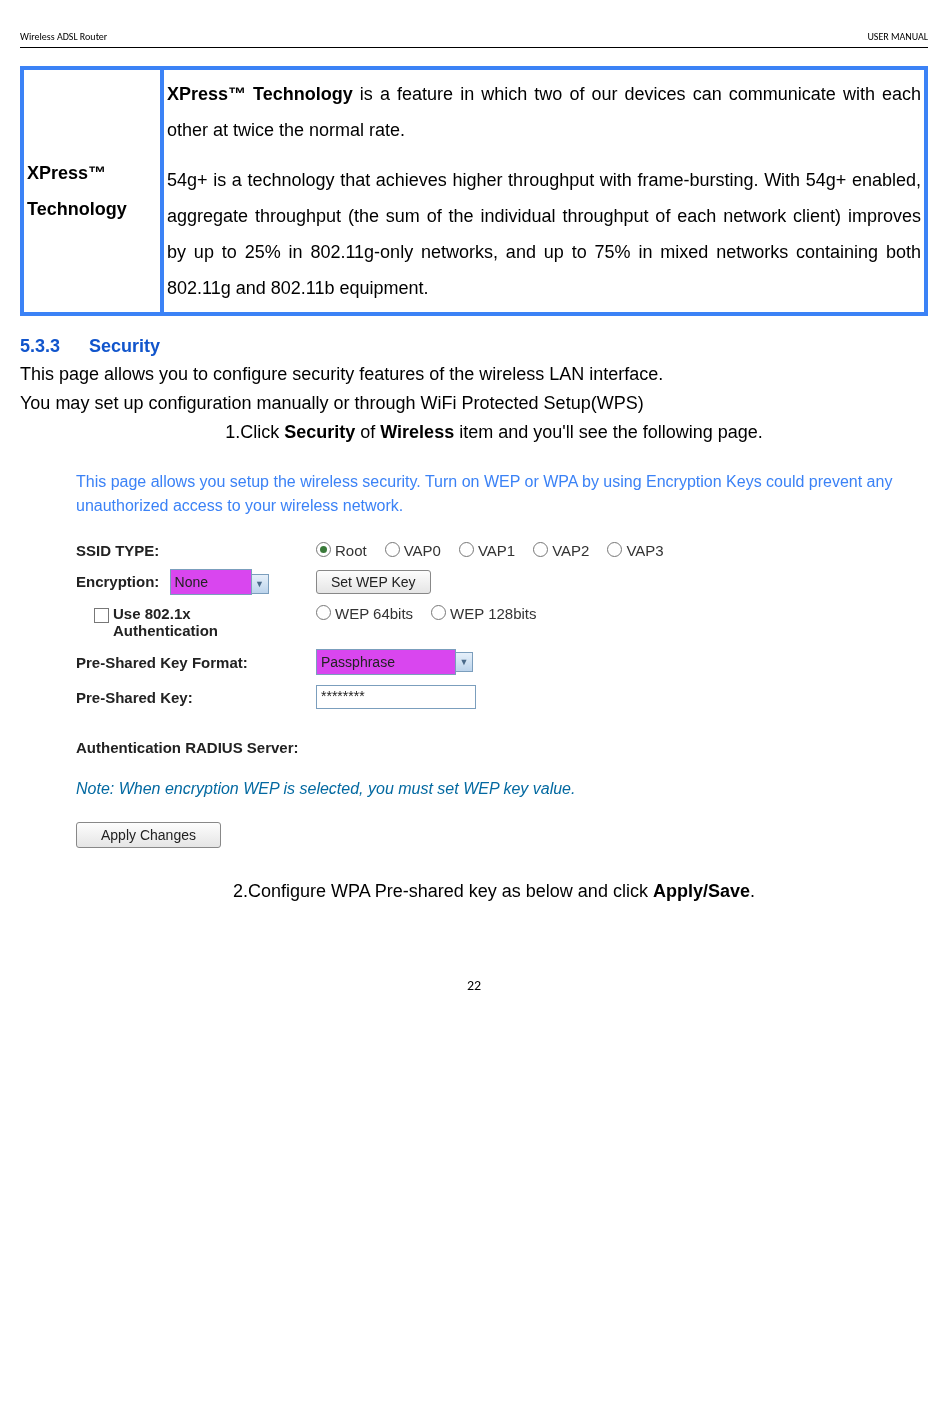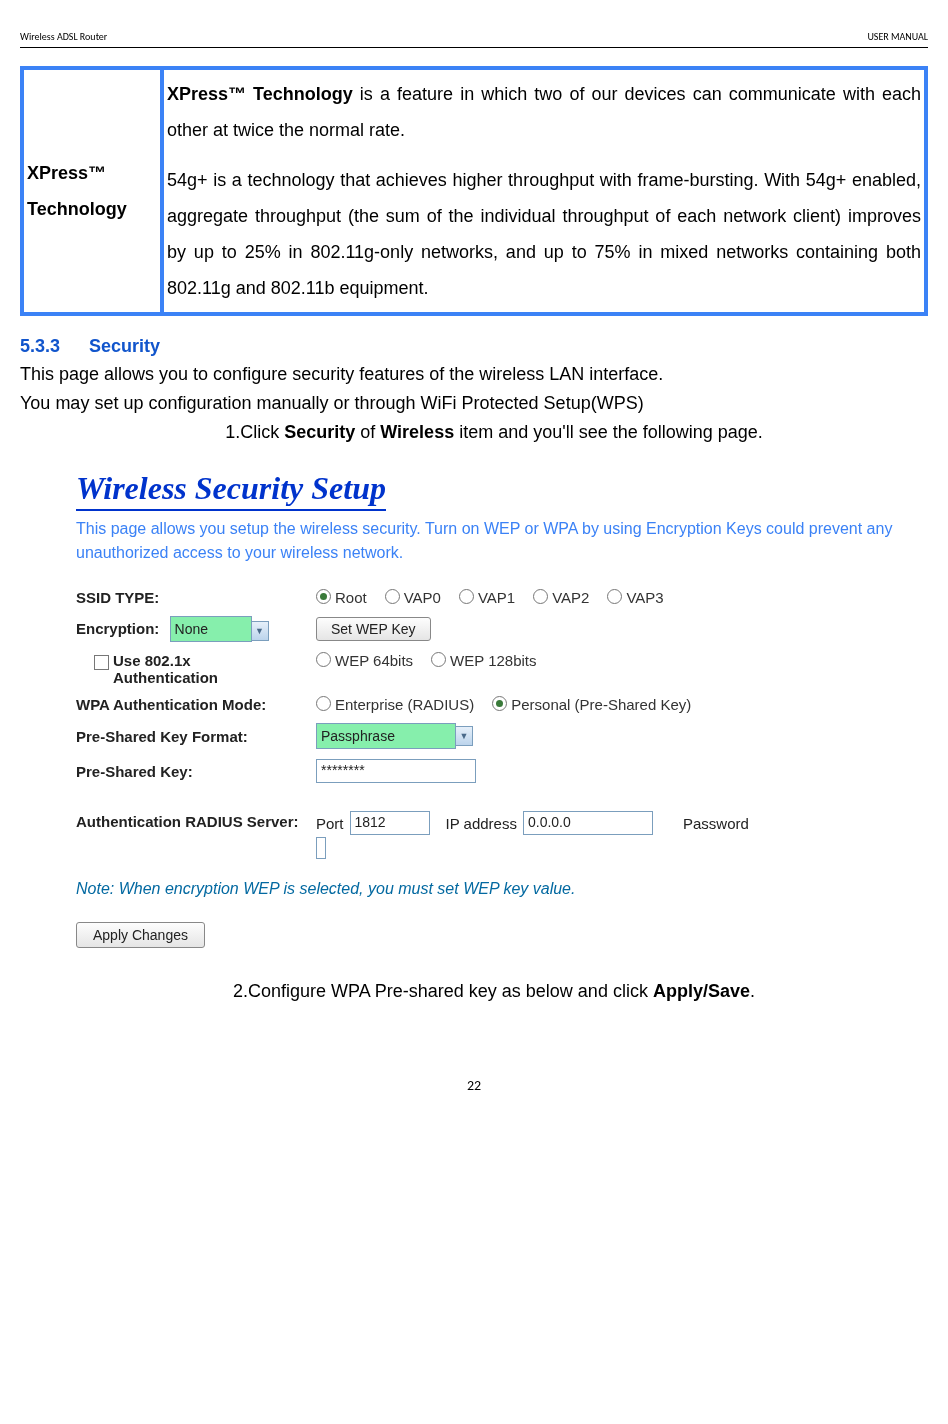--- a/index.html
+++ b/index.html
@@ -131,21 +131,21 @@
       background: #fff;
     }
     .radio-option {
       display: inline-flex;
       align-items: flex-start;
       margin-right: 18px;
       color: #333;
     }
     .select-box {
       border: 1px solid #7b9ebd;
-      background: #86efac;
+      background: #d946ef;
       padding: 2px 4px;
       font-size: 14px;
       display: inline-flex;
       align-items: center;
       height: 20px;
     }
     .select-arrow {
       background: linear-gradient(#e6f0fa, #bcd4ec);
       border: 1px solid #7b9ebd;
       width: 16px;
@@ -215,21 +215,20 @@
 </div>
 
 <div class="body-text">This page allows you to configure security features of the wireless LAN interface.</div>
 <div class="body-text">You may set up configuration manually or through WiFi Protected Setup(WPS)</div>
 
 <div class="step-text">
   <span>1.Click </span><strong>Security</strong><span> of </span><strong>Wireless</strong><span> item and you'll see the following page.</span>
 </div>
 
 <div class="screenshot-box">
-  <div class="screenshot-title">Wireless Security Setup</div>
   <div class="screenshot-subtext">This page allows you setup the wireless security. Turn on WEP or WPA by using Encryption Keys could prevent any unauthorized access to your wireless network.</div>
 
   <div class="form-row">
     <span class="form-label">SSID TYPE:</span>
     <span class="radio-option">
         <span class="radio checked"></span>
         <span>Root</span>
       </span>
     <span class="radio-option">
         <span class="radio"></span>
@@ -269,65 +268,42 @@
     <span class="radio-option">
         <span class="radio"></span>
         <span>WEP 64bits</span>
       </span>
     <span class="radio-option">
         <span class="radio"></span>
         <span>WEP 128bits</span>
       </span>
   </div>
 
-  <div class="form-row">
-    <span class="form-label">WPA Authentication Mode:</span>
-    <span class="radio-option">
-        <span class="radio"></span>
-        <span>Enterprise (RADIUS)</span>
-      </span>
-    <span class="radio-option">
-        <span class="radio checked"></span>
-        <span>Personal (Pre-Shared Key)</span>
-      </span>
-  </div>
 
   <div class="form-row">
     <span class="form-label">Pre-Shared Key Format:</span>
     <span class="select-box" style="width:130px;">
         <span>Passphrase</span>
       </span>
       <span class="select-arrow">▼</span>
   </div>
 
   <div class="form-row">
     <span class="form-label">Pre-Shared Key:</span>
     <span class="text-input" style="width:150px;">********</span>
   </div>
 
   <div style="height:18px"></div>
 
   <div class="form-row" style="align-items:flex-start;">
     <span class="form-label-tall">Authentication RADIUS Server:</span>
-    <div>
-      <div style="display:flex; align-items:center; gap:6px;">
-        <span>Port</span>
-        <span class="text-input" style="width:70px;">1812</span>
-        <span style="margin-left:10px;">IP address</span>
-        <span class="text-input" style="width:120px;">0.0.0.0</span>
-        <span style="margin-left:24px;">Password</span>
-      </div>
-      <div style="margin-top:4px;">
-        <span class="text-input" style="width:100px;"></span>
-      </div>
-    </div>
   </div>
 
   <div class="note-text">Note: When encryption WEP is selected, you must set WEP key value.</div>
 
-  <span class="btn" style="padding:4px 16px;">Apply Changes</span>
+  <span class="btn" style="padding:4px 24px;">Apply Changes</span>
 </div>
 
 <div class="step-text">
   <span>2.Configure WPA Pre-shared key as below and click </span><strong>Apply/Save</strong><span>.</span>
 </div>
 
 <div class="page-number">22</div>
 
 </body></html>

